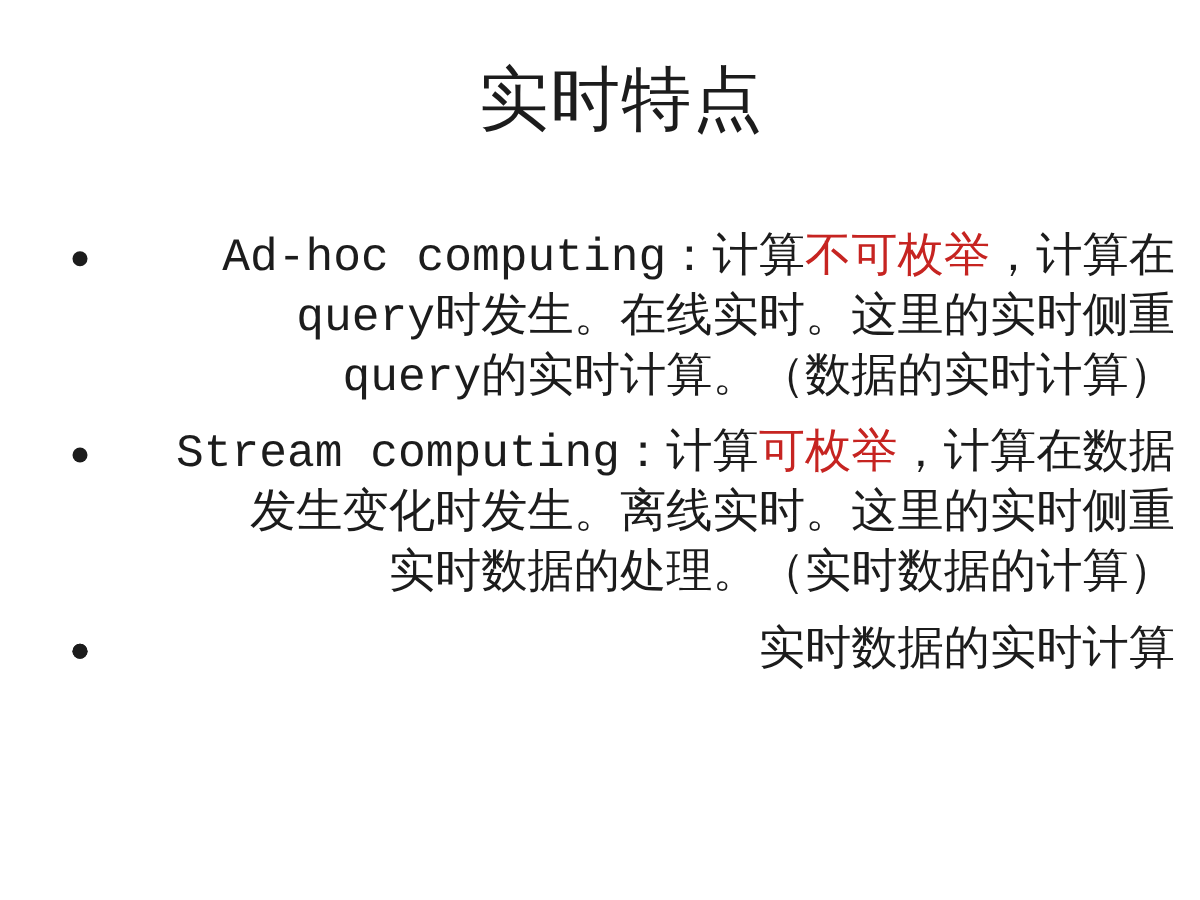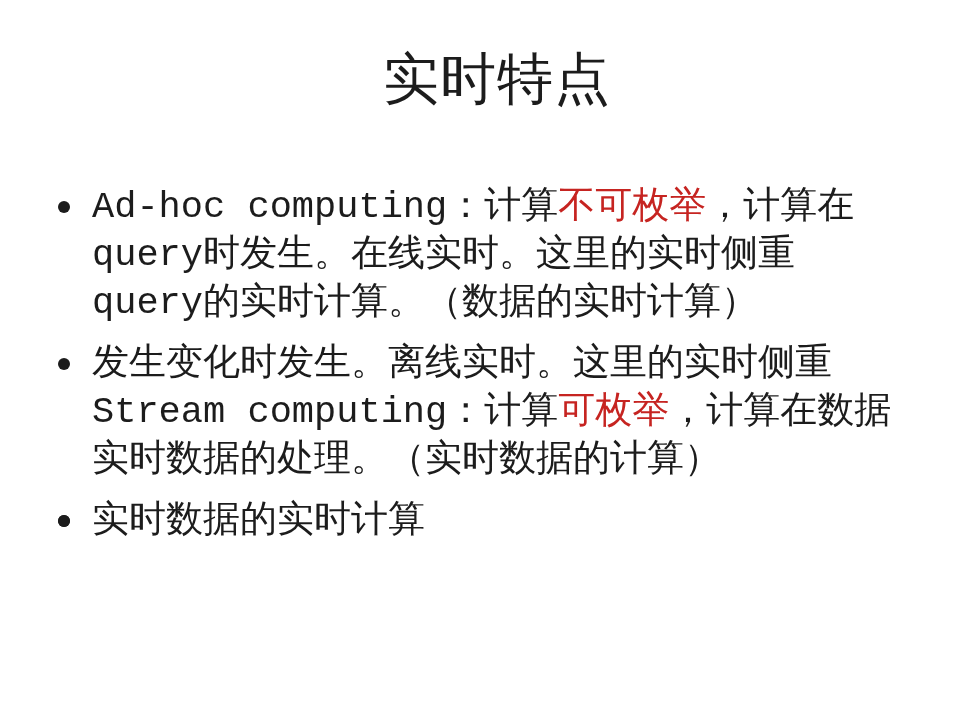--- a/index.html
+++ b/index.html
@@ -34,20 +34,21 @@
   }
   .content {
     position: absolute;
     top: 183px;
     left: 92px;
     right: 20px;
   }
   .bullet {
     position: relative;
     margin-bottom: 13px;
+    text-align: right;
   }
   .dot {
     position: absolute;
     left: -34px;
     top: 18px;
     width: 12px;
     height: 12px;
     border-radius: 50%;
     background: var(--text);
   }
@@ -70,22 +71,22 @@
 
     <div class="bullet">
       <span class="dot"></span>
       <div class="line"><span>Ad-hoc computing：计算</span><span class="red">不可枚举</span><span>，计算在</span></div>
       <div class="line"><span>query时发生。在线实时。这里的实时侧重</span></div>
       <div class="line"><span>query的实时计算。（数据的实时计算）</span></div>
     </div>
 
     <div class="bullet">
       <span class="dot"></span>
+      <div class="line"><span>Stream computing：计算</span><span class="red">可枚举</span><span>，计算在数据</span></div>
       <div class="line"><span>发生变化时发生。离线实时。这里的实时侧重</span></div>
-      <div class="line"><span>Stream computing：计算</span><span class="red">可枚举</span><span>，计算在数据</span></div>
       <div class="line"><span>实时数据的处理。（实时数据的计算）</span></div>
     </div>
 
     <div class="bullet">
       <span class="dot"></span>
     </div>
 
     <div class="bullet">
       <span class="dot"></span>
       <div class="line"><span>实时数据的实时计算</span></div>

